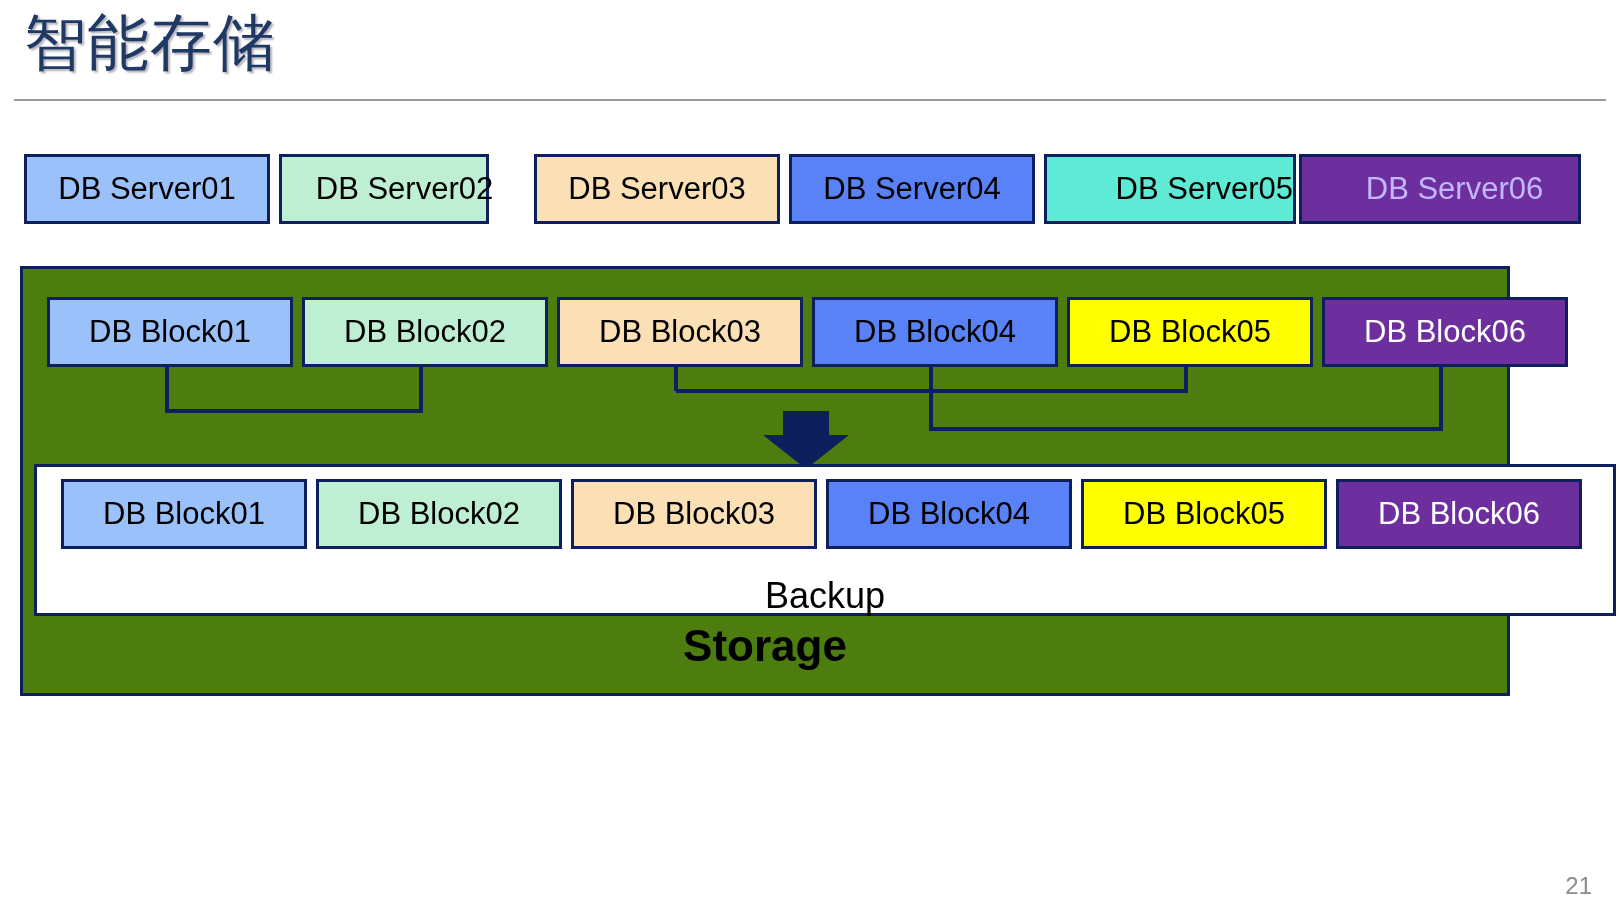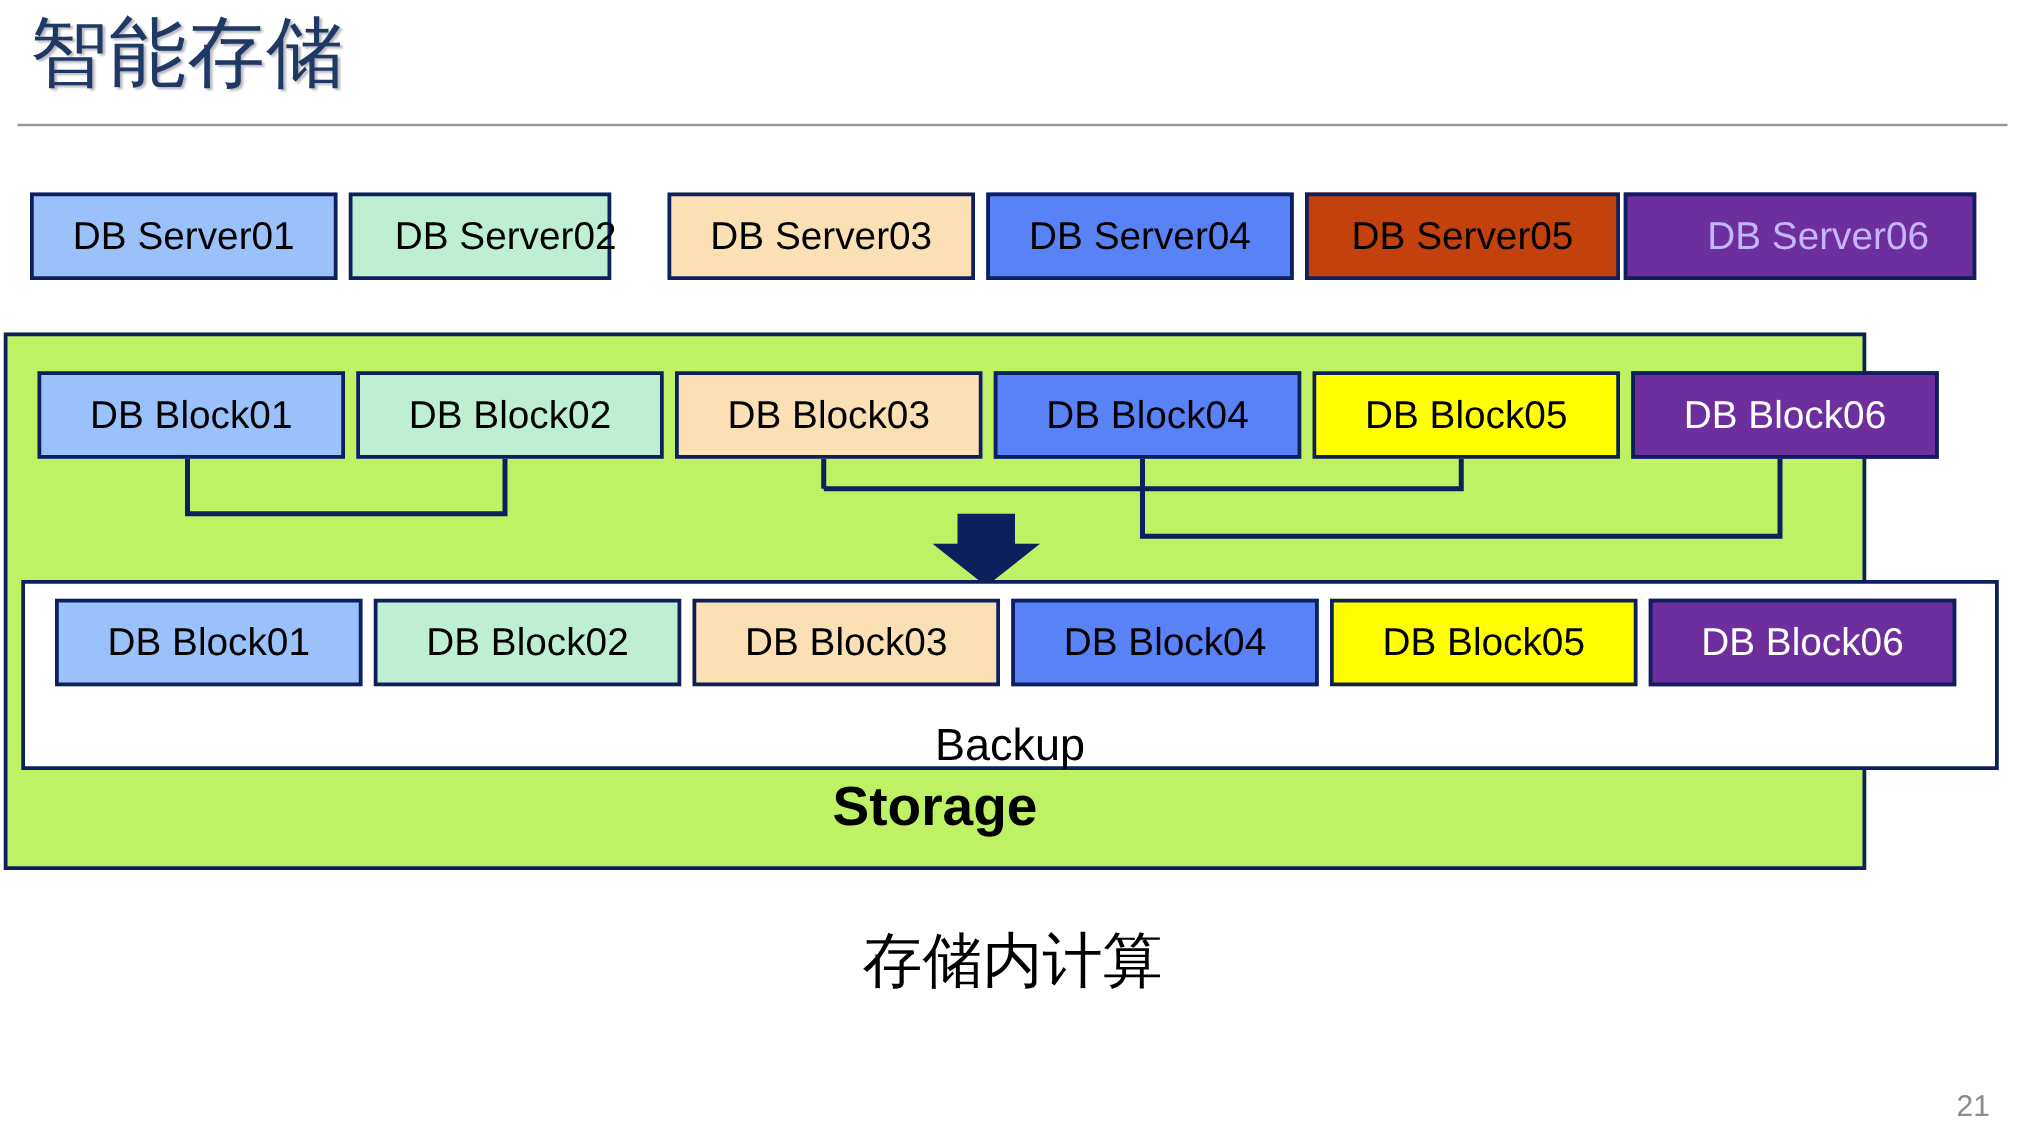--- a/index.html
+++ b/index.html
@@ -47,25 +47,25 @@
     color: #000000;
     white-space: nowrap;
   }
 
   
   #server-row .cbox { top: 142px; height: 70px; margin-top: 12px; }
 
   
   #storage-container {
     position: absolute;
-    left: 3px;
+    left: 20px;
     top: 266px;
     width: 1490px;
     height: 430px;
-    background: #bef264;
+    background: #4d7c0f;
     border: 3px solid #0D1F5C;
   }
 
   
   #block-row-top .cbox { top: 28px; height: 70px; }
 
   
   #connectors {
     position: absolute;
     left: 0; top: 0;
@@ -144,21 +144,21 @@
     </div>
     <div class="cbox" style="left: 279px; width: 210px; background: rgb(191, 239, 210); color: rgb(0, 0, 0); padding-left: 41px;">
       <span>DB Server02</span>
     </div>
     <div class="cbox" style="left: 534px; width: 246px; background: rgb(250, 224, 180); color: rgb(0, 0, 0);">
       <span>DB Server03</span>
     </div>
     <div class="cbox" style="left: 789px; width: 246px; background: rgb(90, 130, 247); color: rgb(0, 0, 0);">
       <span>DB Server04</span>
     </div>
-    <div class="cbox" style="left: 1044px; width: 252px; background: #c2410c; color: rgb(0, 0, 0);">
+    <div class="cbox" style="left: 1044px; width: 252px; background: #5eead4; color: rgb(0, 0, 0); justify-content: flex-end;">
       <span>DB Server05</span>
     </div>
     <div class="cbox" style="left: 1299px; width: 282px; background: rgb(109, 46, 158); color: #c4b5fd; padding-left: 29px;">
       <span>DB Server06</span>
     </div>
   </div>
 
 <div id="storage-container">
 
   <div id="block-row-top">
@@ -218,16 +218,15 @@
           <span>DB Block06</span>
         </div>
       </div>
     <div id="backup-label">Backup</div>
   </div>
 
   <div id="storage-label">Storage</div>
 </div>
 
 <div id="footer-lines">
-    <div>存储内计算</div>
   </div>
 
 <div id="page-number">21</div>
 
 </body></html>

